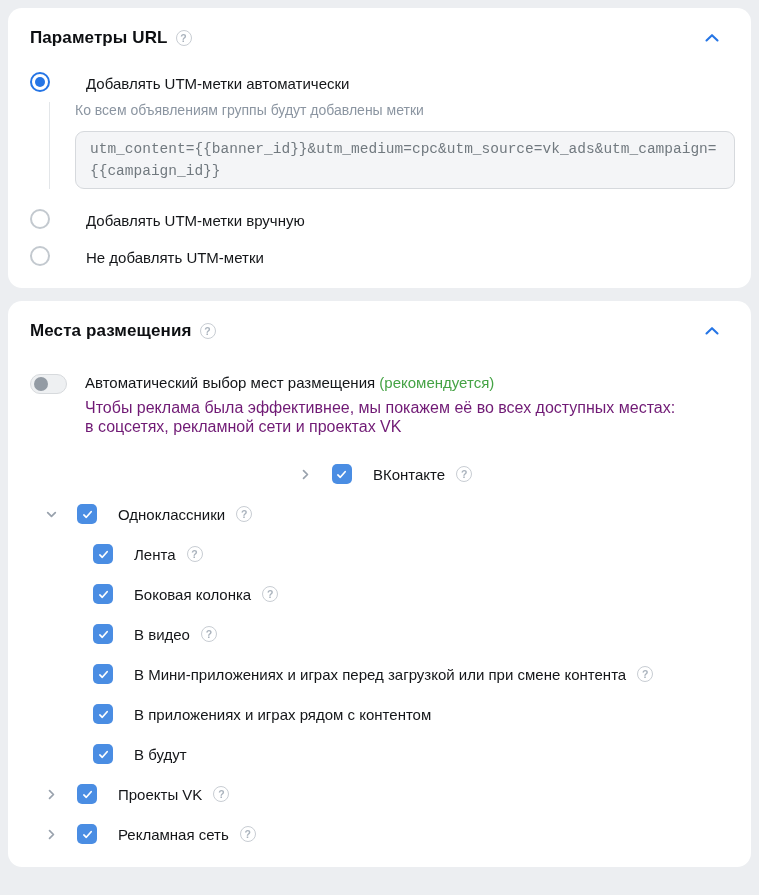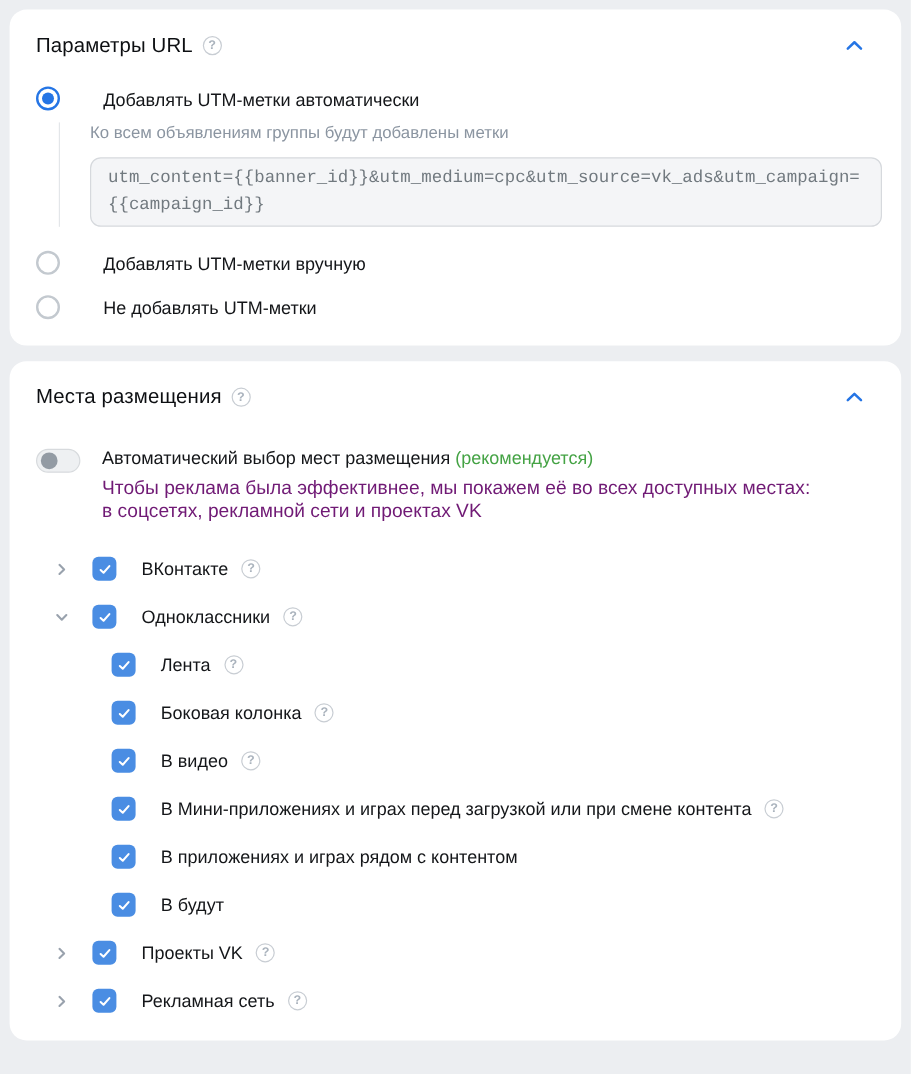--- a/index.html
+++ b/index.html
@@ -13,21 +13,21 @@
   .page { padding:8px; display:flex; flex-direction:column; gap:13px; }
   .card {
     background:#ffffff;
     border-radius:14px;
     padding:20px 24px 22px 22px;
   }
   .card-header {
     display:flex; align-items:center; gap:8px;
     margin-bottom:24px;
   }
-  .card-title { font-size:17px; font-weight:400; color:#0d0f12; letter-spacing:.1px; }
+  .card-title { font-size:17px; font-weight:700; color:#0d0f12; letter-spacing:.1px; }
   .spacer { flex:1; }
   .chev-up { width:18px; height:18px; cursor:pointer; margin-right:6px; }
   .help {
     display:inline-flex; align-items:center; justify-content:center;
     width:16px; height:16px; border-radius:50%;
     border:1.4px solid #c8cdd3; color:#aab3bd;
     font-size:10.5px; font-weight:700; line-height:1;
     flex:0 0 auto; cursor:pointer; user-select:none;
   }
   
@@ -72,21 +72,21 @@
     position:absolute; left:3px; top:2px;
     width:14px; height:14px; border-radius:50%;
     background:#939ba4;
   }
   .toggle-label { font-size:15px; color:#141619; line-height:20px; }
   .green-badge { color:#45a345; }
   .toggle-hint { font-size:16px; line-height:19px; color:#701a75; margin-top:5px; font-weight:400; }
   
   .tree { margin-top:2px; }
   .tree-row { display:flex; align-items:center; gap:13px; height:22px; margin-top:18px; cursor:pointer; }
-  .tree-row.first { margin-top:0; }
+  .tree-row.first { margin-top:0;justify-content:center; }
   .tree-row .expander { width:14px; height:14px; display:flex; align-items:center; justify-content:center; flex:0 0 auto; margin-left:14px; cursor:pointer; }
   .tree-row.lvl1 { padding-left:63px; }
   .checkbox {
     width:20px; height:20px; border-radius:5px; flex:0 0 auto;
     background:#4a8de3; display:flex; align-items:center; justify-content:center;
     margin-left:6px; cursor:pointer;
   }
   .tree-row.lvl1 .checkbox { margin-left:0; }
   .tree-label { font-size:15px; color:#141619; margin-left:8px; }
   .tree-row .help { margin-left:-2px; }

